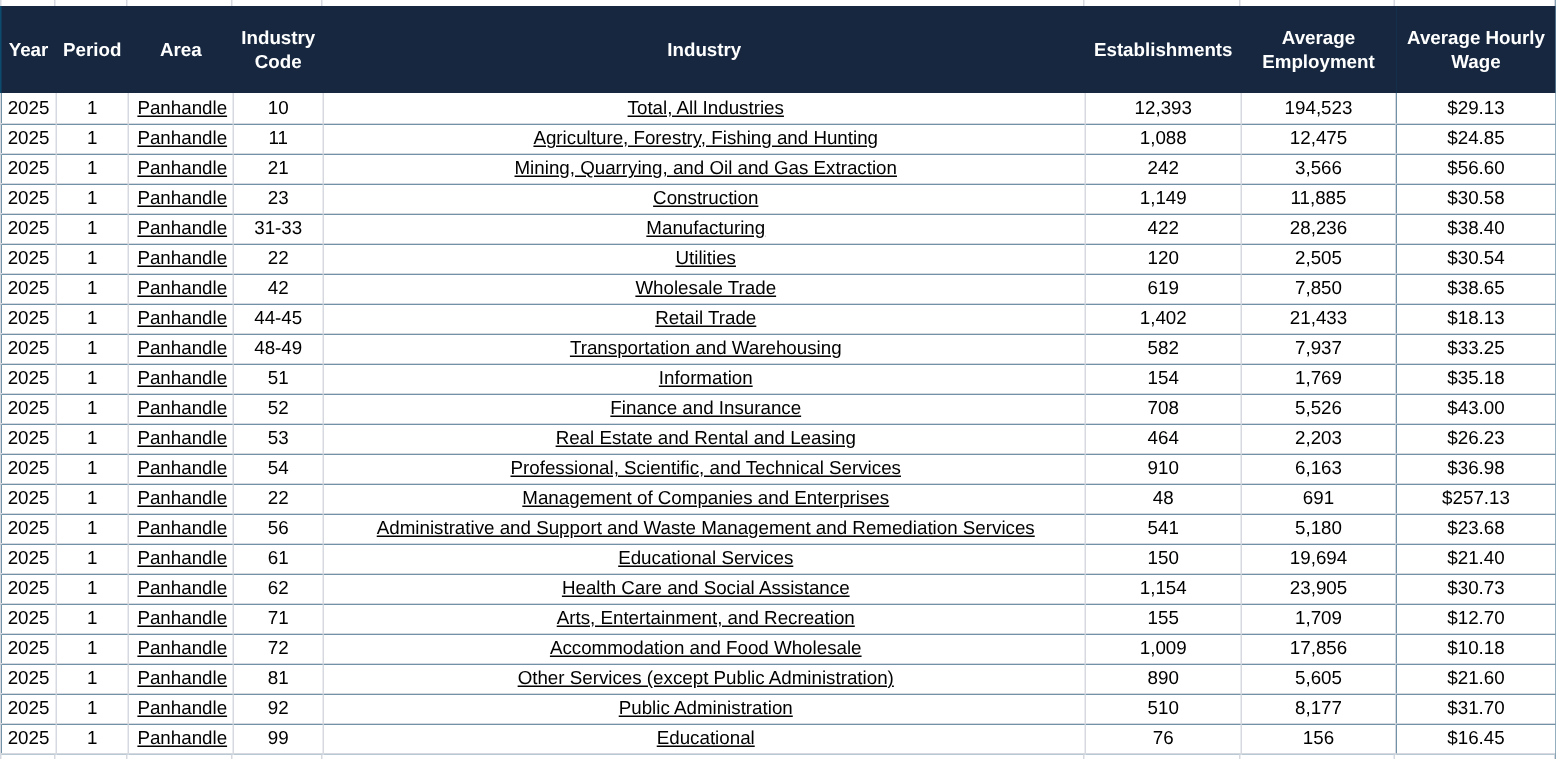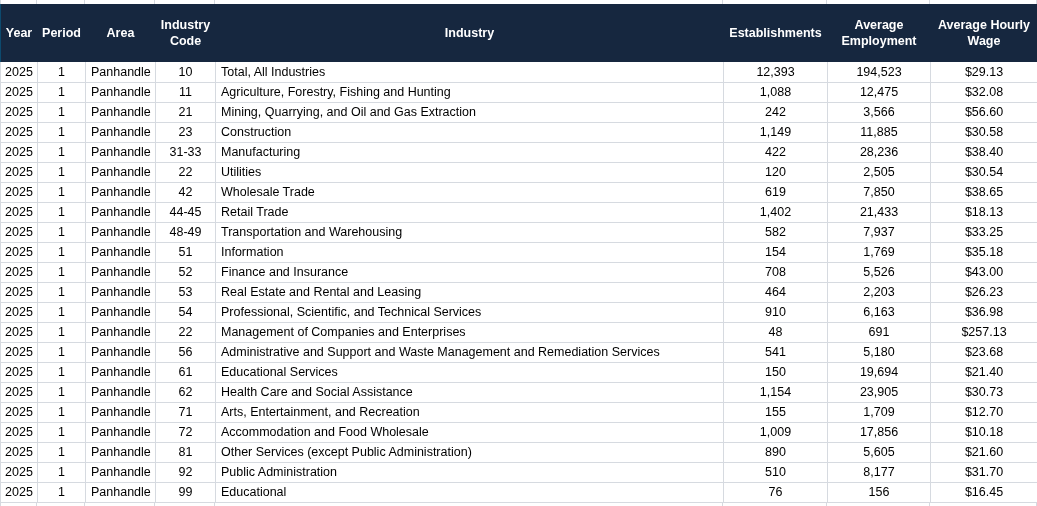--- a/index.html
+++ b/index.html
@@ -49,21 +49,21 @@
     color: var(--cell-text);
     background: #ffffff;
     border-right: 1px solid var(--gridline);
     border-bottom: 1px solid var(--gridline);
     padding: 0 3px;
     white-space: nowrap;
     overflow: hidden;
     vertical-align: middle;
   }
   tbody td:first-child { border-left: 1px solid var(--gridline); margin-left: 16px; }
-  .al { text-align: left; padding-left: 5px; }
+  .al { text-align: center; padding-left: 5px; text-decoration: underline; }
   .ac { text-align: center; }
 </style>
 </head>
 <body>
 
 <div class="sheet">
 
   <div class="grid-strip top">
     <div style="width:37px"></div>
     <div style="width:48px"></div>
@@ -111,21 +111,21 @@
   </tr>
 
   <tr>
     <td class="ac">2025</td>
     <td class="ac">1</td>
     <td class="al">Panhandle</td>
     <td class="ac">11</td>
     <td class="al">Agriculture, Forestry, Fishing and Hunting</td>
     <td class="ac">1,088</td>
     <td class="ac">12,475</td>
-    <td class="ac">$32.08</td>
+    <td class="ac">$24.85</td>
   </tr>
 
   <tr>
     <td class="ac">2025</td>
     <td class="ac">1</td>
     <td class="al">Panhandle</td>
     <td class="ac">21</td>
     <td class="al">Mining, Quarrying, and Oil and Gas Extraction</td>
     <td class="ac">242</td>
     <td class="ac">3,566</td>

